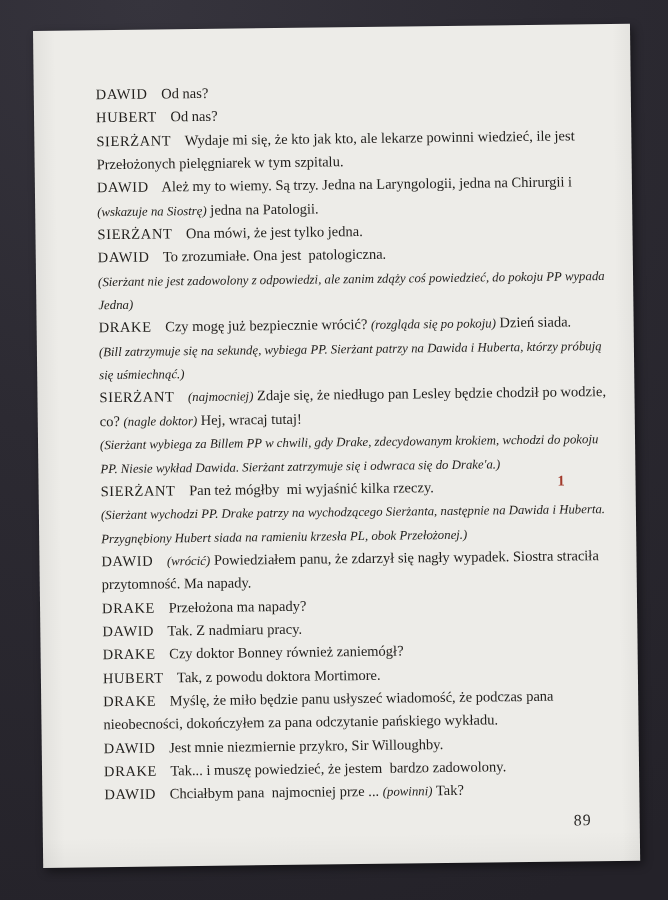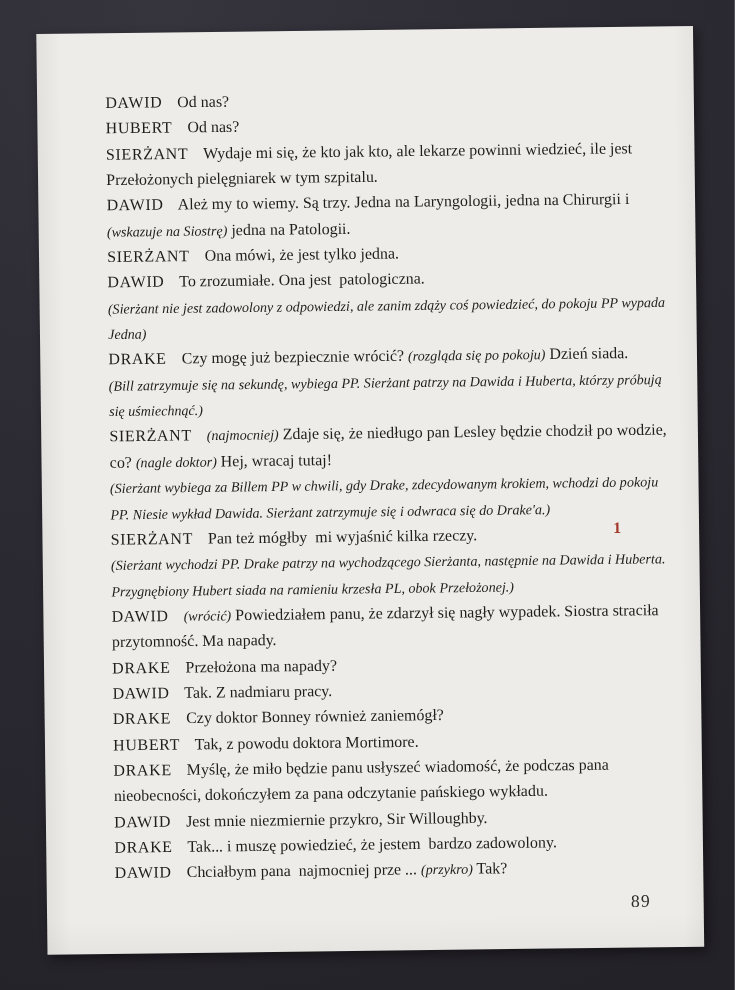--- a/index.html
+++ b/index.html
@@ -95,17 +95,17 @@
       <div class="line"><span class="seg-speaker">DAWID</span> <span class="seg-direction">(wrócić)</span> <span class="seg-dialogue">Powiedziałem panu, że zdarzył się nagły wypadek. Siostra straciła</span></div>
       <div class="line"><span class="seg-dialogue">przytomność. Ma napady.</span></div>
       <div class="line"><span class="seg-speaker">DRAKE</span> <span class="seg-dialogue">Przełożona ma napady?</span></div>
       <div class="line"><span class="seg-speaker">DAWID</span> <span class="seg-dialogue">Tak. Z nadmiaru pracy.</span></div>
       <div class="line"><span class="seg-speaker">DRAKE</span> <span class="seg-dialogue">Czy doktor Bonney również zaniemógł?</span></div>
       <div class="line"><span class="seg-speaker">HUBERT</span> <span class="seg-dialogue">Tak, z powodu doktora Mortimore.</span></div>
       <div class="line"><span class="seg-speaker">DRAKE</span> <span class="seg-dialogue">Myślę, że miło będzie panu usłyszeć wiadomość, że podczas pana</span></div>
       <div class="line"><span class="seg-dialogue">nieobecności, dokończyłem za pana odczytanie pańskiego wykładu.</span></div>
       <div class="line"><span class="seg-speaker">DAWID</span> <span class="seg-dialogue">Jest mnie niezmiernie przykro, Sir Willoughby.</span></div>
       <div class="line"><span class="seg-speaker">DRAKE</span> <span class="seg-dialogue">Tak... i muszę powiedzieć, że jestem  bardzo zadowolony.</span></div>
-      <div class="line"><span class="seg-speaker">DAWID</span> <span class="seg-dialogue">Chciałbym pana  najmocniej prze ...</span> <span class="seg-direction">(przykro)</span> <span class="seg-dialogue">Tak?</span></div>
+      <div class="line"><span class="seg-speaker">DAWID</span> <span class="seg-dialogue">Chciałbym pana  najmocniej prze ...</span> <span class="seg-direction">(powinni)</span> <span class="seg-dialogue">Tak?</span></div>
     </div>
   <div class="margin-note">1</div>
   <div class="page-number">89</div>
 </div>
 
 </body></html>

